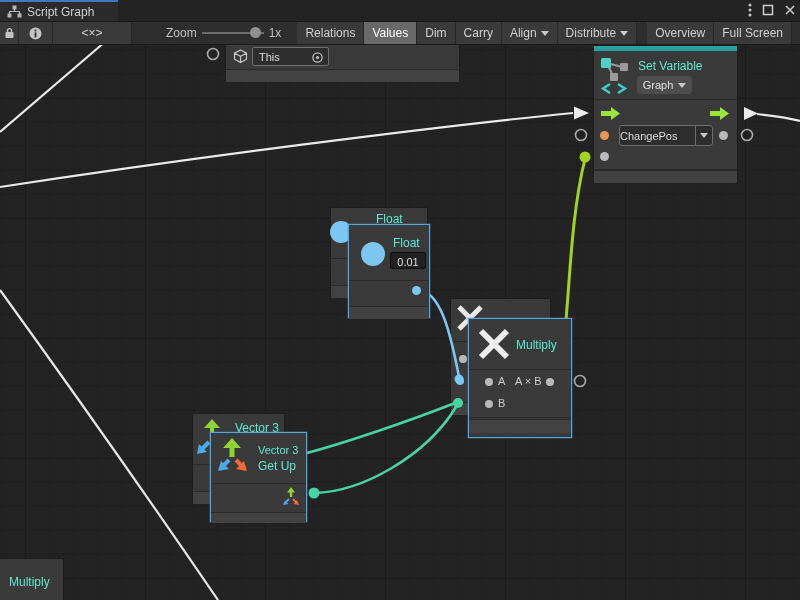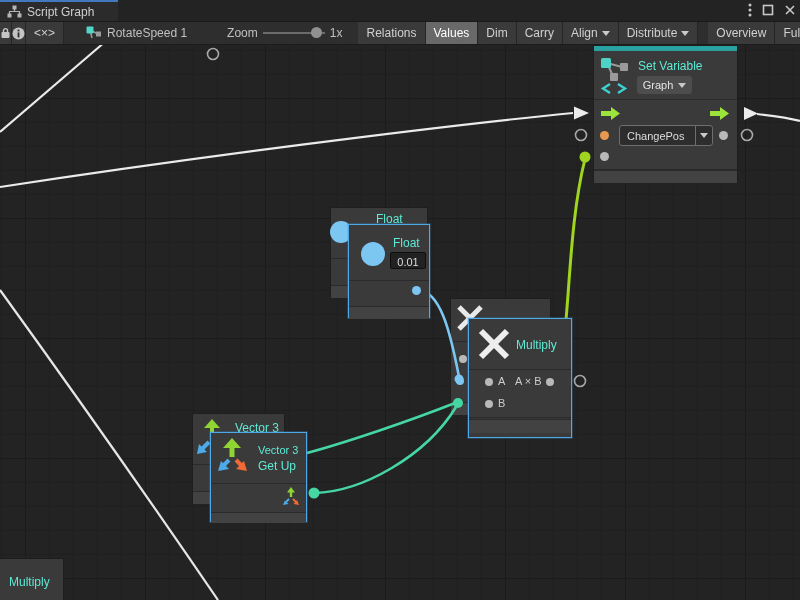--- a/index.html
+++ b/index.html
@@ -109,20 +109,33 @@
       <path d="M 314,493 C 362,492 426,456 456,407" stroke="#45d6a4" stroke-width="2.6" fill="none"></path>
       <circle cx="314" cy="493" r="5.5" fill="#45d6a4"></circle>
       <circle cx="458" cy="403" r="5" fill="#45d6a4"></circle>
 
       <circle cx="213" cy="54" r="5.5" fill="none" stroke="#a8a8a8" stroke-width="1.6"></circle>
       <circle cx="581" cy="135" r="5.5" fill="none" stroke="#a8a8a8" stroke-width="1.6"></circle>
       <circle cx="747" cy="135" r="5.5" fill="none" stroke="#a8a8a8" stroke-width="1.6"></circle>
       <circle cx="580" cy="381" r="5.5" fill="none" stroke="#a8a8a8" stroke-width="1.6"></circle>
     </svg>
 
+    <div class="node" style="left:225px;top:44px;width:235px;height:38px;z-index:4">
+      <svg width="15" height="15" style="position:absolute;left:7px;top:4px">
+        <path d="M7.5,1 L13.5,4.2 V10.2 L7.5,13.5 L1.5,10.2 V4.2 Z M1.5,4.2 L7.5,7.4 L13.5,4.2 M7.5,7.4 V13.5" fill="none" stroke="#c9c9c9" stroke-width="1.2"></path>
+      </svg>
+      <div class="field" style="left:26px;top:2px;width:77px;height:19px;padding-left:6px">
+        <span>This</span>
+        <svg width="13" height="13" style="position:absolute;right:4px;top:3px">
+          <circle cx="6.5" cy="6.5" r="4.6" fill="none" stroke="#bdbdbd" stroke-width="1.3"></circle>
+          <circle cx="6.5" cy="6.5" r="1.6" fill="#bdbdbd"></circle>
+        </svg>
+      </div>
+      <div class="nfooter" style="top:24px;height:12px"></div>
+    </div>
 
     <div class="node" style="left:593px;top:45px;width:145px;height:138px;z-index:4">
       <div class="stripe"></div>
       <svg width="32" height="38" style="position:absolute;left:6px;top:11px">
         <line x1="7" y1="6" x2="22" y2="10" stroke="#9a9a9a" stroke-width="2"></line>
         <line x1="7" y1="6" x2="13" y2="19" stroke="#9a9a9a" stroke-width="2"></line>
         <rect x="1" y="1" width="10" height="10" rx="1.5" fill="#4ed1c6"></rect>
         <rect x="20" y="6" width="8" height="8" rx="1" fill="#9a9a9a"></rect>
         <rect x="10" y="16" width="8" height="8" rx="1" fill="#9a9a9a"></rect>
         <path d="M10,27 L3,31.5 L10,36" fill="none" stroke="#3ecfcf" stroke-width="2.4"></path>
@@ -134,21 +147,21 @@
         <span class="caret"></span>
       </div>
       <div class="nsep" style="top:53px"></div>
       <svg width="20" height="13" style="position:absolute;left:7px;top:61px">
         <path d="M0,4 h10 V0 l9,6.5 L10,13 V9 H0 z" fill="#9ce33b"></path>
       </svg>
       <svg width="20" height="13" style="position:absolute;right:7px;top:61px">
         <path d="M0,4 h10 V0 l9,6.5 L10,13 V9 H0 z" fill="#9ce33b"></path>
       </svg>
       <div class="dot" style="left:6px;top:85px;width:9px;height:9px;background:#e89850"></div>
-      <div class="field" style="left:25px;top:79px;width:77px;height:21px;padding-left:7px;border-radius:3px 0 0 3px">
+      <div class="field" style="left:25px;top:79px;width:77px;height:21px;border-radius:3px 0 0 3px">
         <span>ChangePos</span>
       </div>
       <div class="field" style="left:101px;top:79px;width:18px;height:21px;justify-content:center;border-radius:0 3px 3px 0">
         <span class="caret"></span>
       </div>
       <div class="dot" style="left:125px;top:85px;width:9px;height:9px;background:#b9b9b9"></div>
       <div class="dot" style="left:6px;top:106px;width:9px;height:9px;background:#b9b9b9"></div>
       <div class="nsep" style="top:123px"></div>
       <div class="nfooter" style="top:124px;height:12px"></div>
     </div>
@@ -244,29 +257,20 @@
     <div class="tb-btn" style="width:33px;padding:0">
       <svg width="13" height="13">
         <circle cx="6.5" cy="6.5" r="6" fill="#c4c4c4"></circle>
         <rect x="5.6" y="2.6" width="1.8" height="1.8" fill="#2e2e2e"></rect>
         <rect x="5.6" y="5.4" width="1.8" height="5" fill="#2e2e2e"></rect>
       </svg>
     </div>
     <div class="tb-btn" style="width:62px">
       <span>&lt;×&gt;</span>
     </div>
-    <div class="tb-plain" style="margin-left:16px">
-      <svg width="16" height="14">
-        <line x1="4" y1="4" x2="12" y2="8" stroke="#9a9a9a" stroke-width="1.6"></line>
-        <line x1="4" y1="4" x2="6" y2="12" stroke="#9a9a9a" stroke-width="1.6"></line>
-        <rect x="0.5" y="0.5" width="7" height="7" rx="1" fill="#52d6c8"></rect>
-        <rect x="10" y="5.5" width="5" height="5" fill="#9a9a9a"></rect>
-      </svg>
-      <span>RotateSpeed 1</span>
-    </div>
     <div class="tb-plain" style="margin-left:28px">
       <span>Zoom</span>
       <div id="zoom-track">
         <div id="zoom-handle"></div>
       </div>
       <span>1x</span>
     </div>
     <div style="flex:0 0 10px"></div>
     <div class="tb-btn">
       <span>Relations</span>

